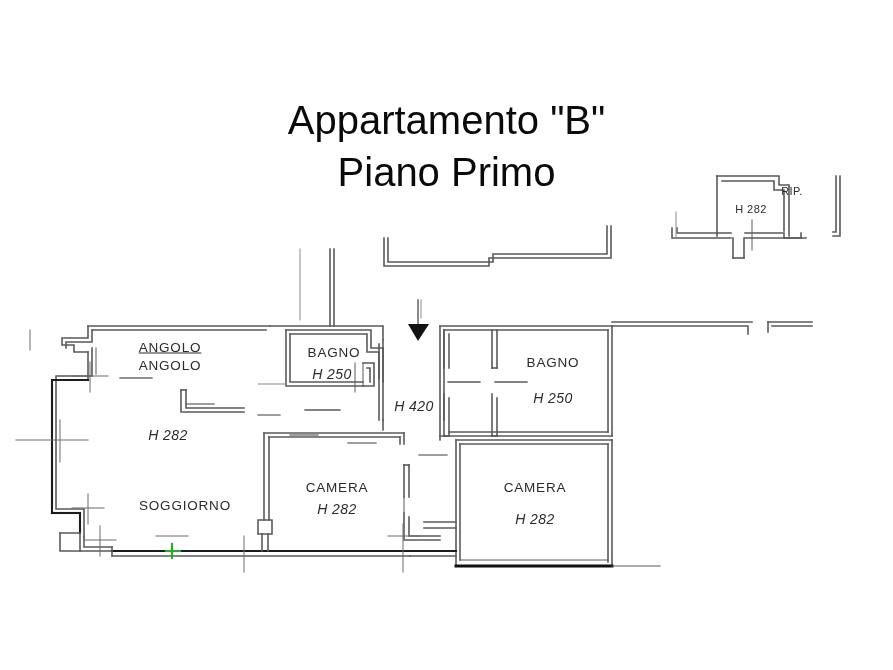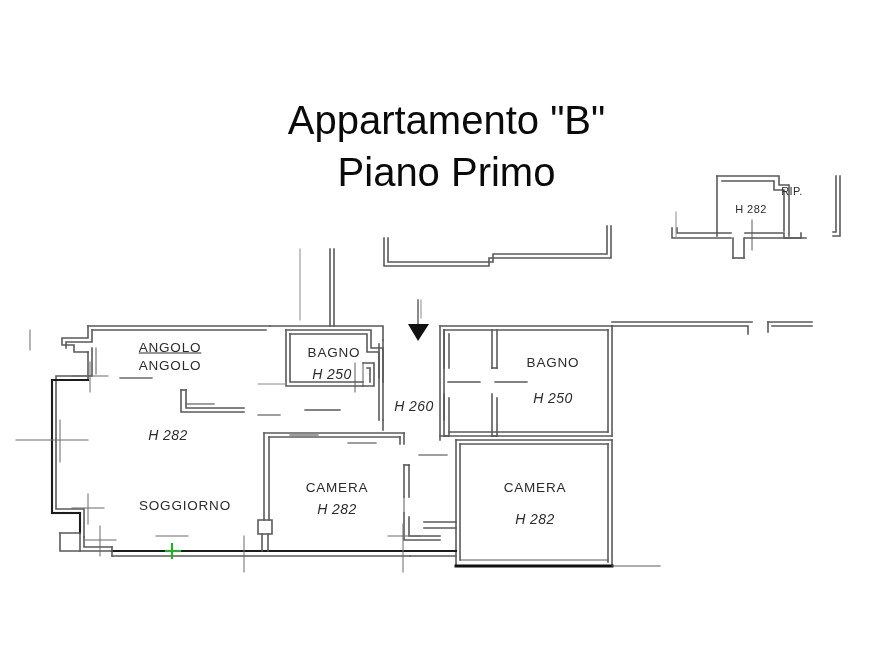--- a/index.html
+++ b/index.html
@@ -307,21 +307,21 @@
 
   <div class="lbl lbl-room" style="left:170px; top:347px;text-decoration:underline;">ANGOLO</div>
   <div class="lbl lbl-room" style="left:170px; top:365px;">ANGOLO</div>
 
   <div class="lbl lbl-room" style="left:334px; top:352px;">BAGNO</div>
   <div class="lbl lbl-h" style="left:332px; top:374px;">H 250</div>
 
   <div class="lbl lbl-room" style="left:553px; top:362px;">BAGNO</div>
   <div class="lbl lbl-h" style="left:553px; top:398px;">H 250</div>
 
-  <div class="lbl lbl-h" style="left:414px; top:406px;">H 260</div>
+  <div class="lbl lbl-h" style="left:414px; top:406px;">H 420</div>
 
   <div class="lbl lbl-h" style="left:168px; top:435px;">H 282</div>
   <div class="lbl lbl-room" style="left:185px; top:487px;margin-top:18px;">SOGGIORNO</div>
 
   <div class="lbl lbl-room" style="left:337px; top:487px;">CAMERA</div>
   <div class="lbl lbl-h" style="left:337px; top:509px;">H 282</div>
 
   <div class="lbl lbl-room" style="left:535px; top:487px;">CAMERA</div>
   <div class="lbl lbl-h" style="left:535px; top:519px;">H 282</div>
 

